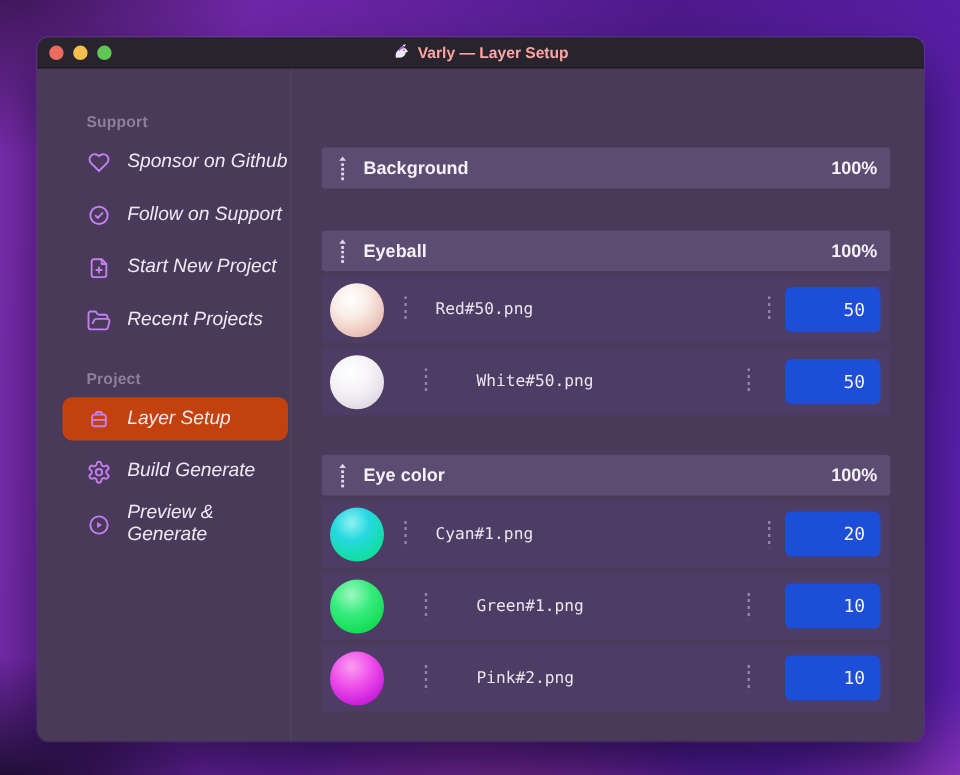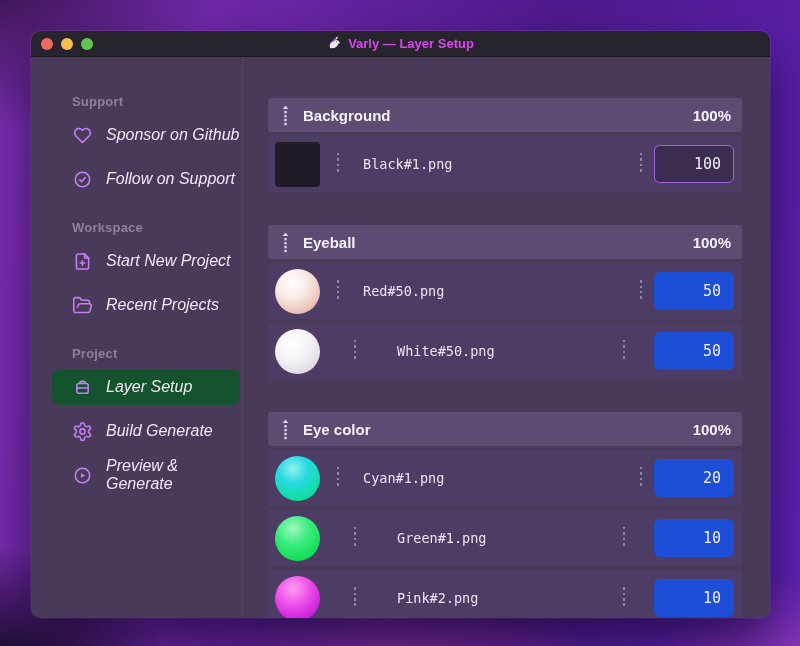--- a/index.html
+++ b/index.html
@@ -27,21 +27,21 @@
     height:25px;flex:0 0 auto;background:#28242d;position:relative;
     display:flex;align-items:center;padding:0 10px;
     border-bottom:1px solid rgba(0,0,0,.35);
   }
   .lights{display:flex;gap:8px;position:relative;z-index:2;}
   .light{width:12px;height:12px;border-radius:50%;border:none;padding:0;cursor:default;}
   .light.close{background:#ed6a5e}.light.min{background:#f4bf4f}.light.zoomb{background:#61c554}
   .title{
     position:absolute;left:0;right:0;top:0;bottom:0;
     display:flex;justify-content:center;align-items:center;gap:6px;
-    font-size:13px;font-weight:700;color:#d946ef;
+    font-size:13px;font-weight:700;color:#fca5a5;
   }
   .app-icon{width:15px;height:15px;display:inline-flex;}
   .app-icon svg{width:100%;height:100%;}
 
   .wbody{flex:1;display:flex;min-height:0;}
 
   
   .sidebar{
     width:212px;flex:0 0 auto;box-sizing:border-box;
     border-right:1px solid rgba(255,255,255,.06);
@@ -51,29 +51,29 @@
     font-size:13px;font-weight:700;color:#8d7f9e;
     margin:15px 0 8px 0;letter-spacing:.2px;
   }
   .section-label.first{margin-top:7px;}
   .side-item{
     display:flex;align-items:center;gap:13px;
     height:36px;width:188px;box-sizing:border-box;
     margin:0 0 8px -20px;padding:0 0 0 20px;
     border-radius:8px;color:#efe9f4;font-size:16px;cursor:default;font-style:italic;
   }
-  .side-item.active{background:#14532d;}
+  .side-item.active{background:#c2410c;}
   .icon{width:21px;height:21px;color:#c47ff2;display:inline-flex;flex:0 0 auto;}
   .icon svg{width:100%;height:100%;}
 
   
   .main{
     flex:1;min-width:0;overflow:hidden;
     padding:41px 28px 0 25px;
-    display:flex;flex-direction:column;gap:33px;
+    display:flex;flex-direction:column;gap:33px;justify-content:center;
   }
   .group{display:flex;flex-direction:column;}
   .group-header{
     height:34px;flex:0 0 auto;background:#5d4c72;border-radius:3px;
     display:flex;align-items:center;gap:13px;padding:0 11px 0 13px;
     margin-bottom:2px;
   }
   .drag-handle{width:9px;height:21px;color:#ddd4e8;display:inline-flex;cursor:grab;background:none;border:none;padding:0;}
   .drag-handle svg{width:100%;height:100%;}
   .group-name{font-size:15px;font-weight:700;color:#f4f1f7;}
@@ -147,21 +147,20 @@
         </div>
         <div class="side-item">
           <span class="icon">
             <svg viewBox="0 0 24 24" fill="none" stroke="currentColor" stroke-width="1.8" stroke-linecap="round" stroke-linejoin="round">
               <circle cx="12" cy="12" r="8.25"></circle>
               <path d="m8.75 12.25 2.2 2.2 4.3-4.7"></path>
             </svg>
           </span>
           <span>Follow on Support</span>
         </div>
-        <div class="section-label">Workspace</div>
         <div class="side-item">
           <span class="icon">
             <svg viewBox="0 0 24 24" fill="none" stroke="currentColor" stroke-width="1.8" stroke-linecap="round" stroke-linejoin="round">
               <path d="M14.5 3.5H7a2 2 0 0 0-2 2v13a2 2 0 0 0 2 2h10a2 2 0 0 0 2-2V8z"></path>
               <path d="M14.5 3.5V8H19"></path>
               <path d="M12 11.2v5"></path>
               <path d="M9.5 13.7h5"></path>
             </svg>
           </span>
           <span>Start New Project</span>
@@ -212,27 +211,20 @@
                 <path d="M5 .5 8.2 4.6H1.8Z"></path>
                 <rect x="3.6" y="6.8" width="2.8" height="2.8" rx=".7"></rect>
                 <rect x="3.6" y="11.3" width="2.8" height="2.8" rx=".7"></rect>
                 <rect x="3.6" y="15.8" width="2.8" height="2.8" rx=".7"></rect>
                 <rect x="3.6" y="20.3" width="2.8" height="2.8" rx=".7"></rect>
               </svg>
             </button>
             <span class="group-name">Background</span>
             <span class="group-pct">100%</span>
           </div>
-          <div class="layer-row">
-            <div class="thumb black-square"></div>
-            <div class="vsep sep1"></div>
-            <span class="filename">Black#1.png</span>
-            <div class="vsep sep2"></div>
-            <input class="weight-input focused" type="text" value="100" style="">
-          </div>
         </div>
         <div class="group">
           <div class="group-header">
             <button class="drag-handle">
               <svg viewBox="0 0 10 24" fill="currentColor">
                 <path d="M5 .5 8.2 4.6H1.8Z"></path>
                 <rect x="3.6" y="6.8" width="2.8" height="2.8" rx=".7"></rect>
                 <rect x="3.6" y="11.3" width="2.8" height="2.8" rx=".7"></rect>
                 <rect x="3.6" y="15.8" width="2.8" height="2.8" rx=".7"></rect>
                 <rect x="3.6" y="20.3" width="2.8" height="2.8" rx=".7"></rect>

